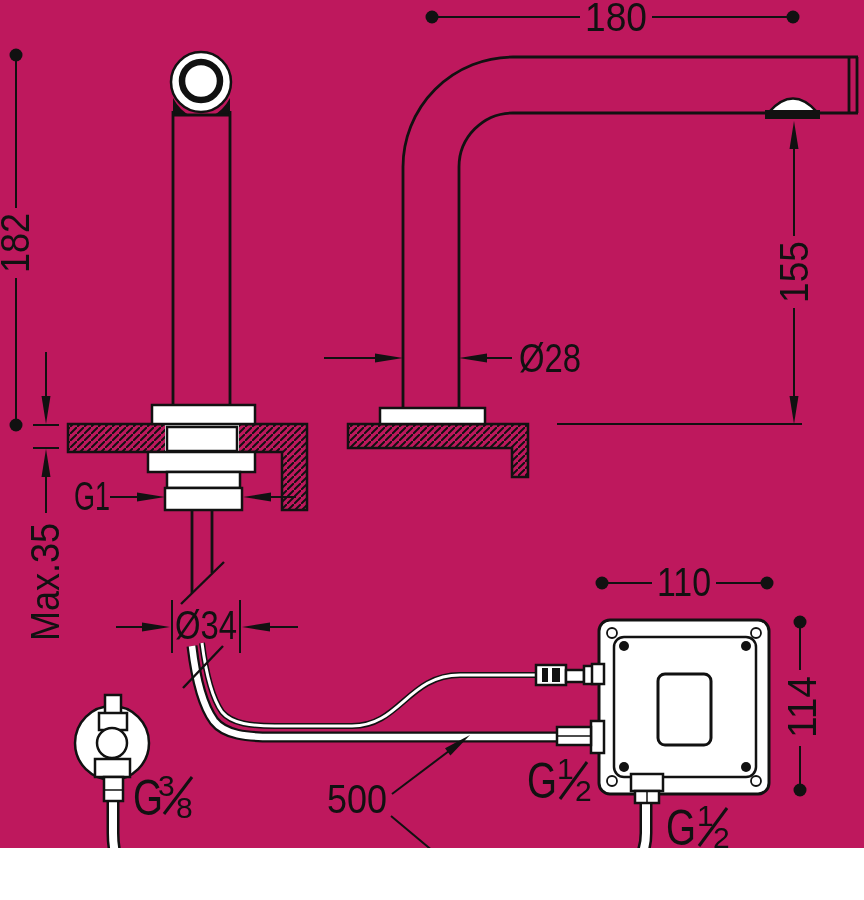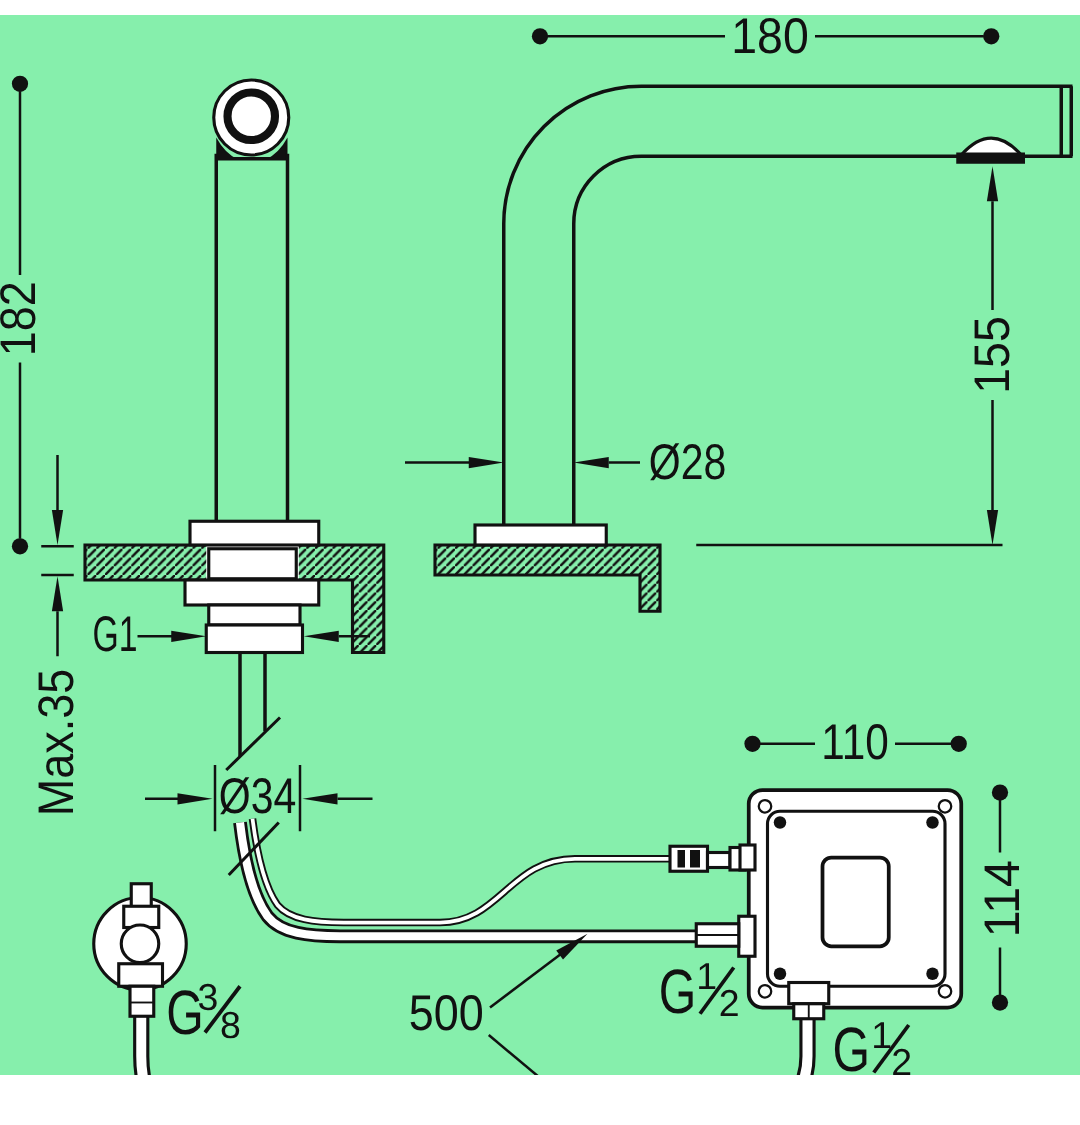--- a/index.html
+++ b/index.html
@@ -1,16 +1,16 @@
 <!DOCTYPE html>
 <html><head>
 <meta charset="utf-8">
 <style>
   html,body{margin:0;padding:0;background:#ffffff;}
-  .canvas{position:relative;width:864px;height:848px;background:#86efac;overflow:hidden;margin-top:12px;}
+  .canvas{position:relative;width:864px;height:848px;background:#be185d;overflow:hidden;}
   svg{display:block;}
   .t{font-family:"Liberation Sans","DejaVu Sans",sans-serif;font-size:40px;fill:#111;
      text-anchor:middle;dominant-baseline:central;}
   .ft{font-family:"Liberation Sans","DejaVu Sans",sans-serif;font-size:50px;fill:#111;
      text-anchor:start;}
   .fs{font-family:"Liberation Sans","DejaVu Sans",sans-serif;font-size:30px;fill:#111;
      text-anchor:start;}
   .ln{stroke:#111;stroke-width:2;fill:none;}
   .ol{stroke:#111;stroke-width:2.8;fill:none;}
   .wf{stroke:#111;stroke-width:2.5;fill:#ffffff;}

